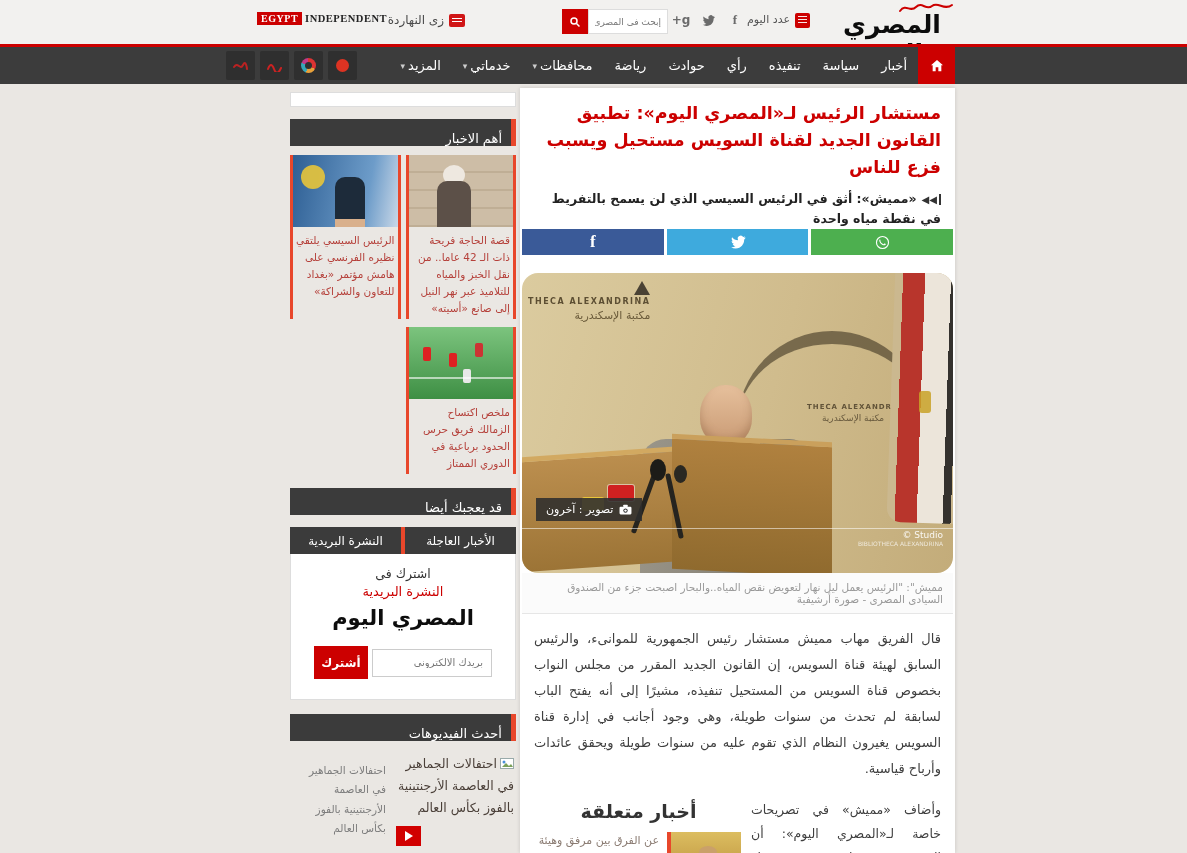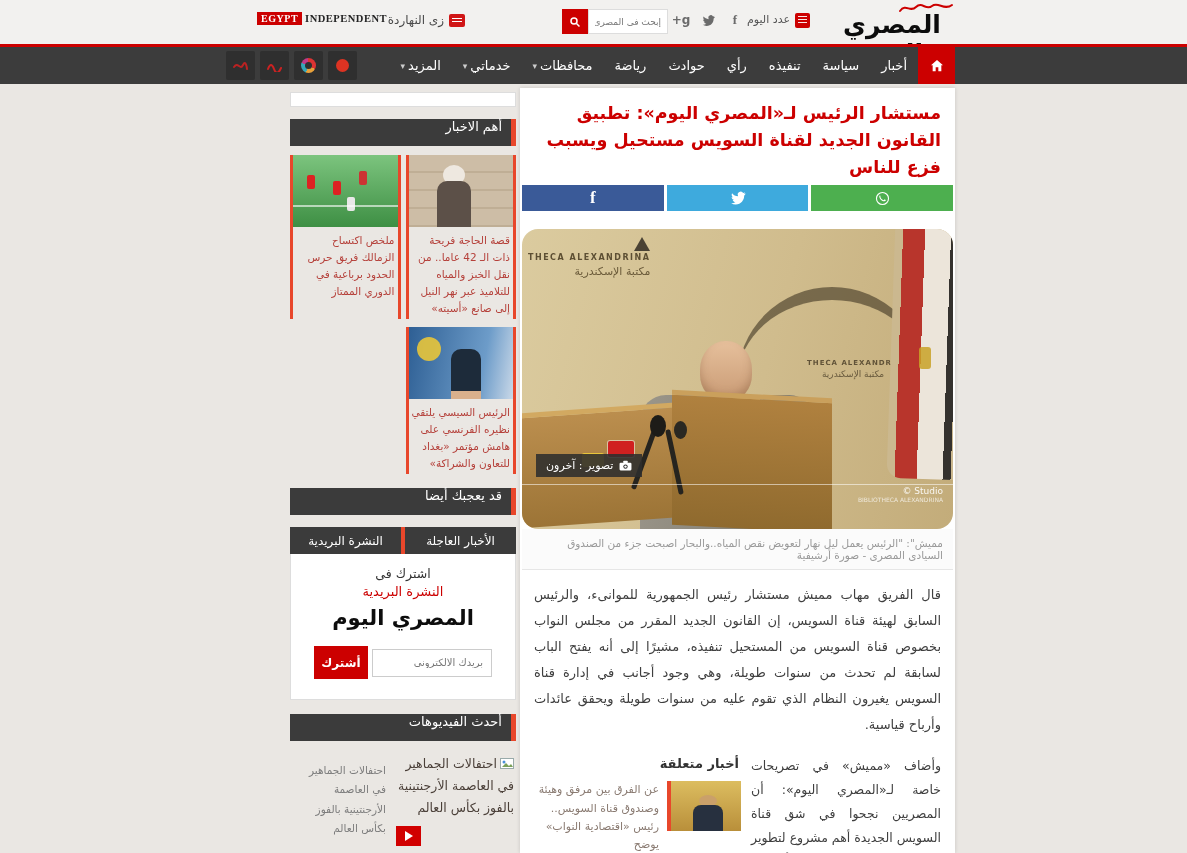--- a/index.html
+++ b/index.html
@@ -84,30 +84,30 @@
   .wline { position:absolute; left:0; right:0; bottom:44px; height:1px; background:rgba(255,255,255,.55); }
   .credit { position:absolute; left:14px; bottom:52px; background:rgba(45,45,45,.88); color:#fff; font-size:11px; padding:5px 10px; display:flex; align-items:center; gap:6px; direction:rtl; }
   .wm { position:absolute; right:10px; bottom:26px; color:rgba(255,255,255,.9); font-size:9px; direction:ltr; text-align:right; }
   .wm small { display:block; font-size:6px; color:rgba(255,255,255,.7); }
   .caption { font-size:10.5px; color:#999; padding:8px 10px; text-align:right; background:#fbfbfb; border-bottom:1px solid #e6e6e6; margin:0 2px; }
   .body-text { padding:12px 14px 0; }
   .para { font-size:13px; color:#3f3f3f; line-height:2.0; text-align:justify; margin-bottom:16px; }
   .flow { overflow:hidden; }
   .flow .para { font-size:12.5px; line-height:1.9; }
   .related { float:left; width:205px; margin-left:2px; margin-right:10px; }
-  .rel-h { font-size:13px; font-weight:bold; color:#333; text-align:right; padding:2px 2px 10px; }
+  .rel-h { font-size:19px; font-weight:bold; color:#333; text-align:center; padding:2px 2px 10px; }
   .rel-item { display:flex; direction:rtl; gap:8px; margin-bottom:9px; align-items:flex-start; text-decoration:none; cursor:pointer; }
   .rel-thumb { width:74px; height:50px; flex:none; border-left:4px solid #e8472b; position:relative; overflow:hidden; }
   .rel-text { font-size:11px; color:#8a7b72; line-height:1.65; text-align:right; }
   .t-parl { background:linear-gradient(#dcbd60,#b98f3a); }
   .t-parl::before { content:""; position:absolute; left:28px; top:14px; width:18px; height:12px; border-radius:50%; background:#caa06a; }
   .t-parl::after { content:""; position:absolute; left:22px; top:24px; width:30px; height:26px; border-radius:8px 8px 0 0; background:#27303f; }
   
   .s-box { background:#fff; border:1px solid #ddd; height:15px; margin:4px 0 12px; }
-  .s-hdr { height:27px; background:#3b3b3b; border-right:5px solid #e8472b; color:#fff; font-size:13px; display:flex; align-items:flex-start; padding-right:9px; }
+  .s-hdr { height:27px; background:#3b3b3b; border-right:5px solid #e8472b; color:#fff; font-size:13px; display:flex; align-items:flex-end; padding-right:9px; }
   .cards { display:grid; grid-template-columns:1fr 1fr; gap:8px 5px; direction:rtl; margin-top:9px; }
   .card { border-right:3px solid #e8472b; border-left:3px solid #e8472b; text-decoration:none; cursor:pointer; display:block; }
   .card-img { height:72px; position:relative; overflow:hidden; }
   .card-txt { font-size:10.5px; color:#b5403a; line-height:1.62; padding:5px 3px 2px; text-align:right; }
   .ci-woman { background:repeating-linear-gradient(#cdbda6 0 16px,#bfae95 16px 18px), #cdbda6; }
   .ci-woman::before { content:""; position:absolute; left:34px; top:10px; width:22px; height:20px; border-radius:50%; background:#eee8e0; }
   .ci-woman::after { content:""; position:absolute; left:28px; top:26px; width:34px; height:46px; border-radius:10px 10px 0 0; background:#5c5048; }
   .ci-sisi { background:linear-gradient(100deg,#2e5f94,#6d9cc9 70%,#c9d8e8); }
   .ci-sisi::before { content:""; position:absolute; left:8px; top:10px; width:24px; height:24px; border-radius:50%; background:#e8c53a; opacity:.9; }
   .ci-sisi::after { content:""; position:absolute; left:42px; top:22px; width:30px; height:50px; border-radius:10px 10px 0 0; background:#1d2b3a; box-shadow:inset 0 -34px 0 -26px #d9b08c; }
@@ -249,26 +249,26 @@
 
     <div class="s-hdr">
         <span>أهم الاخبار</span>
       </div>
     <div class="cards">
       <a class="card">
         <div class="card-img ci-woman"></div>
         <div class="card-txt">قصة الحاجة فريحة ذات الـ 42 عاما.. من نقل الخبز والمياه للتلاميذ عبر نهر النيل إلى صانع «أسيته»</div>
       </a>
       <a class="card">
+        <div class="card-img ci-sisi"></div>
+        <div class="card-txt">الرئيس السيسي يلتقي نظيره الفرنسي على هامش مؤتمر «بغداد للتعاون والشراكة»</div>
+      </a>
+      <a class="card">
         <div class="card-img ci-foot"></div>
         <div class="card-txt">ملخص اكتساح الزمالك فريق حرس الحدود برباعية في الدوري الممتاز</div>
-      </a>
-      <a class="card">
-        <div class="card-img ci-sisi"></div>
-        <div class="card-txt">الرئيس السيسي يلتقي نظيره الفرنسي على هامش مؤتمر «بغداد للتعاون والشراكة»</div>
       </a>
     </div>
 
     <div class="s-hdr mt14">
         <span>قد يعجبك أيضا</span>
       </div>
 
     <div class="tabs">
       <div class="tab">الأخبار العاجلة</div>
       <div class="tab-div"></div>
@@ -299,20 +299,23 @@
             <i></i>
           </div>
       </div>
       <div class="vid-title">احتفالات الجماهير في العاصمة الأرجنتينية بالفوز بكأس العالم</div>
     </div>
 
   </aside>
 
   <main class="main">
     <h1 class="headline">مستشار الرئيس لـ«المصري اليوم»: تطبيق القانون الجديد لقناة السويس مستحيل ويسبب فزع للناس</h1>
+    <div class="subhead">
+      <span class="rewind">◀◀</span><span>«مميش»: أثق في الرئيس السيسي الذي لن يسمح بالتفريط في نقطة مياه واحدة</span>
+    </div>
 
     <div class="share">
       <button class="sh" style="background:#4daf4f">
         <svg width="17" height="17" viewBox="0 0 24 24" fill="none" stroke="#fff" stroke-width="1.6">
             <circle cx="12" cy="12" r="8.5"></circle>
             <path d="M9 8c-.6 2.2 1.8 5.6 4.6 6.6l1.6-1.4 1.6 1.2c-.8 1.8-2.8 2-4.8 1.1-2.9-1.3-4.9-4.6-4.6-6.9.1-.8.8-1.3 1.6-.6z" fill="#fff" stroke="none"></path>
           </svg>
       </button>
       <button class="sh" style="background:#3eaadd">
         <svg width="18" height="18" viewBox="0 0 24 24" fill="#fff">

